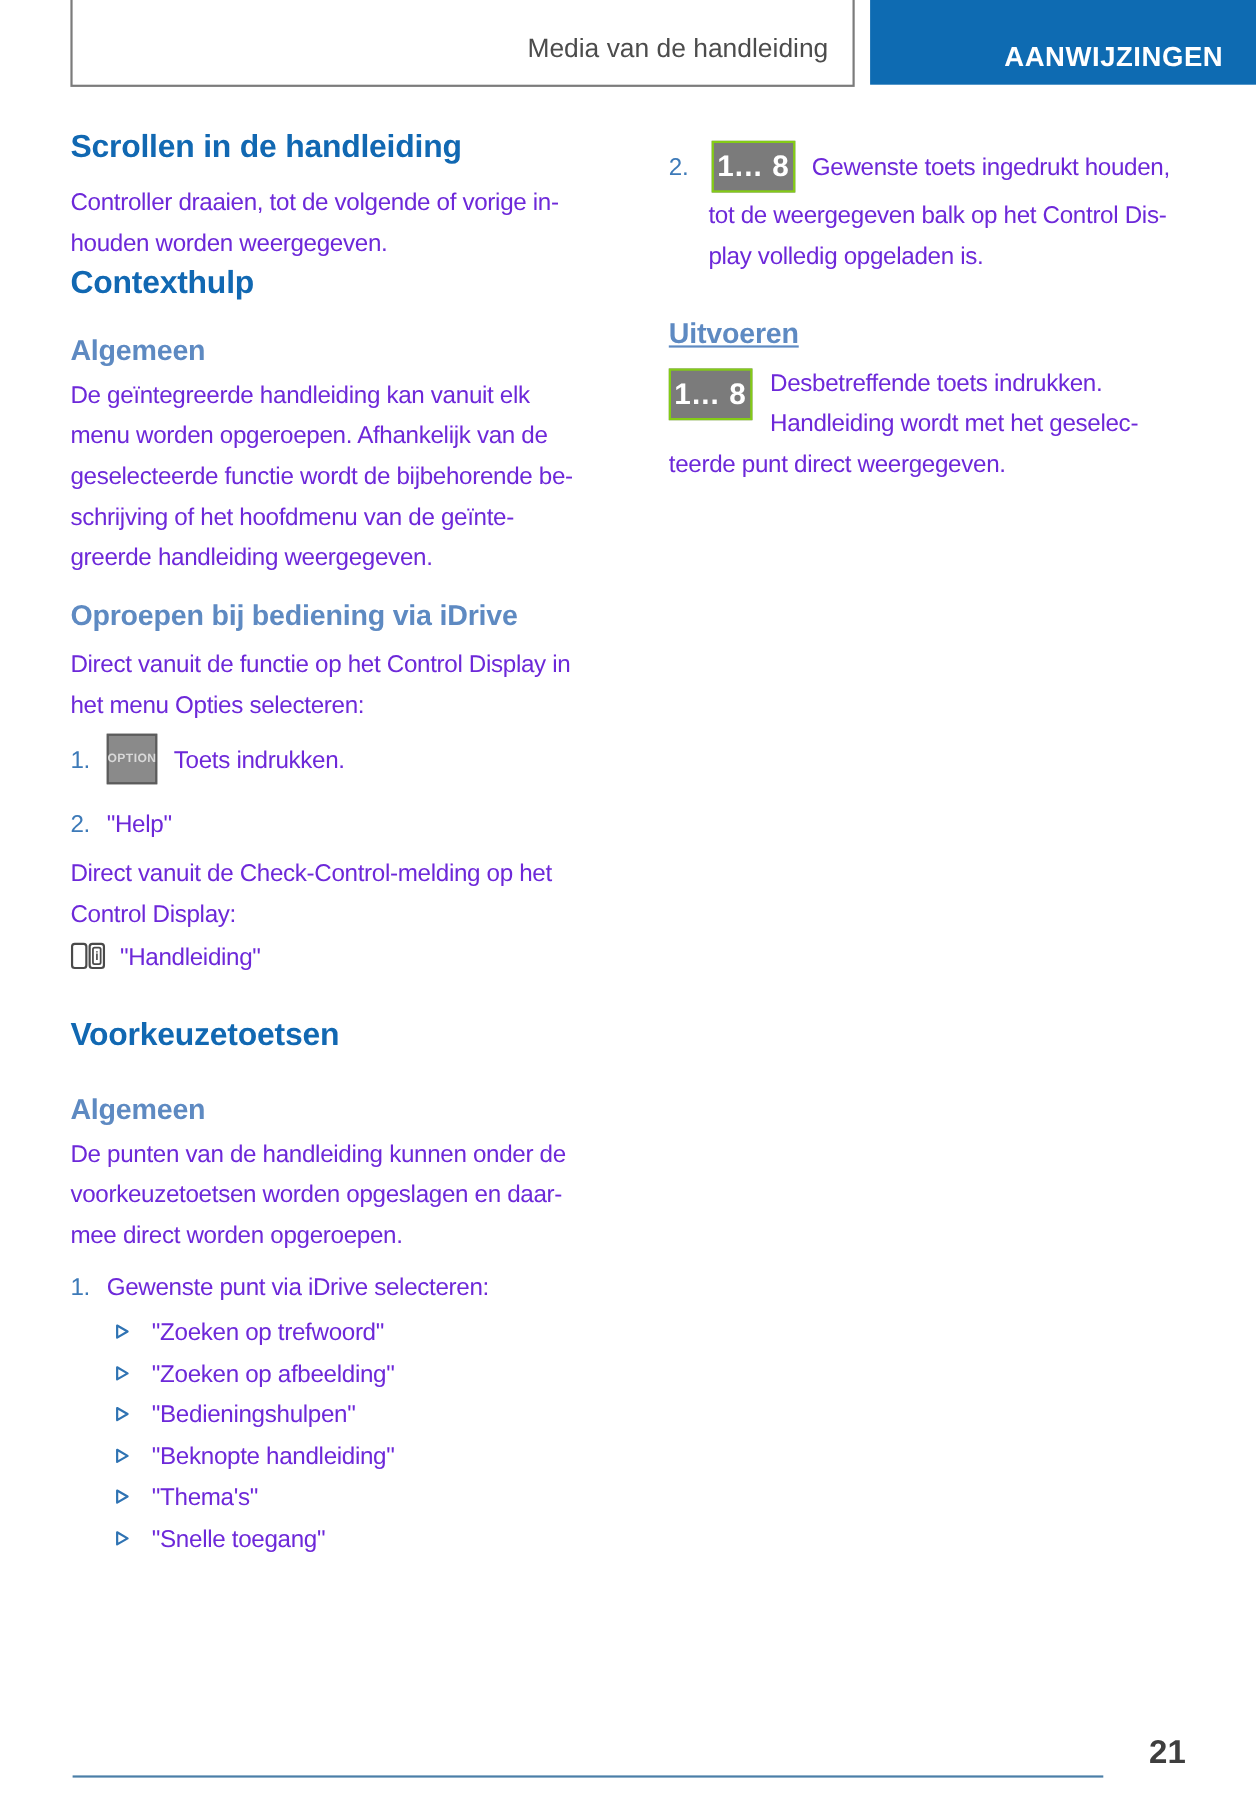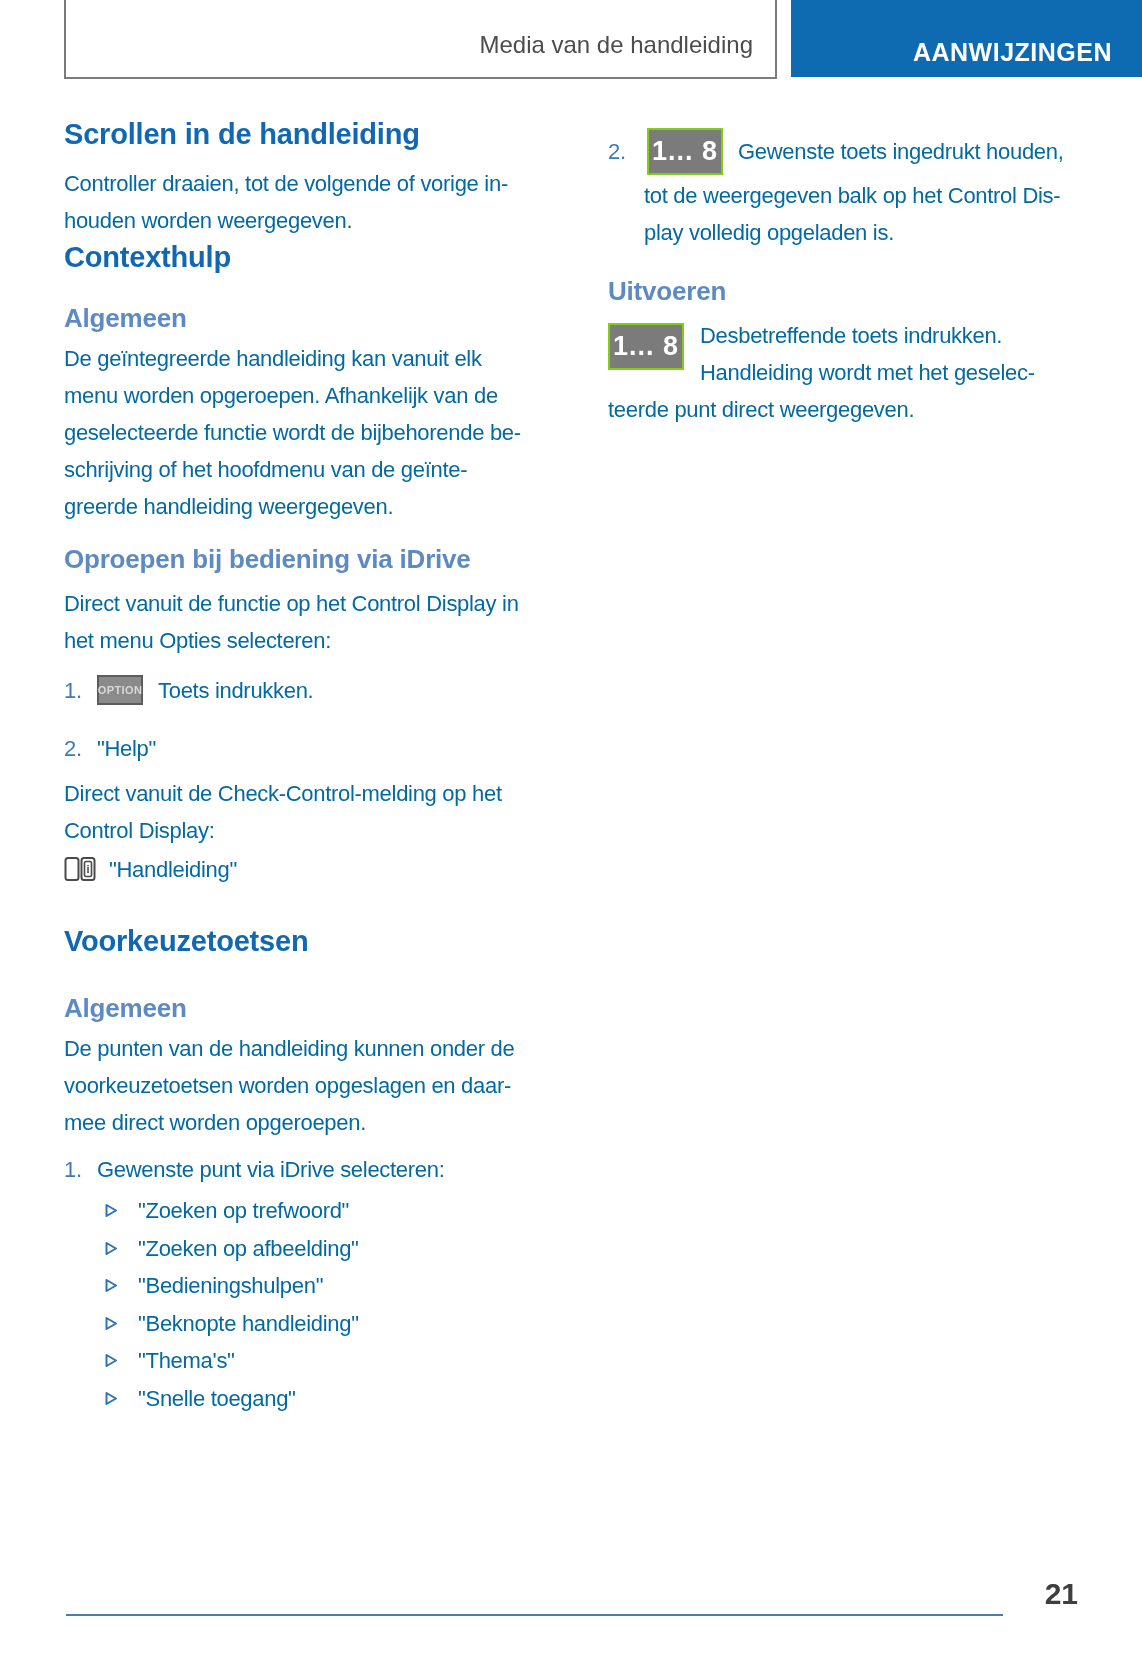--- a/index.html
+++ b/index.html
@@ -23,31 +23,31 @@
     padding:28px 30px 0 0; font-size:25px; font-weight:bold; letter-spacing:0.5px;
   }
 
   
   .col { position:absolute; top:112px; font-size:22px; line-height:37px; letter-spacing:-0.3px; }
   .col-left  { left:64px;  width:500px; }
   .col-right { left:608px; width:475px; }
 
   .h1 { font-size:29px; line-height:36px; font-weight:bold; color:#1168b2; letter-spacing:-0.2px; }
   .h2 { font-size:26px; line-height:33px; font-weight:bold; color:#5e8ac2; letter-spacing:-0.2px; }
-  .body { color:#0369a1; }
+  .body { color:#6d28d9; }
   .lines { white-space:pre; }
 
   .num { color:#3d7ab8; flex:none; width:33px; }
 
   .step { display:flex; align-items:flex-start; }
 
   
   .opt-row { display:flex; align-items:center; margin-top:6px; height:50px; }
   .option-btn {
-    flex:none; width:46px; height:30px; box-sizing:border-box; margin-right:15px;
+    flex:none; width:46px; height:46px; box-sizing:border-box; margin-right:15px;
     background:#8a8a8a; border:2px solid #5c5c5c;
     display:flex; align-items:center; justify-content:center;
     color:#d9d9d9; font-size:11px; font-weight:bold; letter-spacing:0.4px;
   }
 
   
   .key-btn {
     flex:none; width:76px; height:47px; box-sizing:border-box;
     background:#7b7b7b; border:2px solid #84cc16;
     display:flex; align-items:center; justify-content:center;
@@ -81,21 +81,21 @@
   .mt-help       { margin-top:15px; }
   .mt-check      { margin-top:20px; }
   .mt-p-check    { margin-top:8px;  }
   .mt-voorkeuze  { margin-top:37px; }
   .mt-alg2       { margin-top:33px; }
   .mt-p-alg2     { margin-top:5px;  }
   .mt-opslaan    { margin-top:14px; }
   .mt-step1      { margin-top:10px; }
   .mt-bullets    { margin-top:4px;  }
   .mt-rest       { margin-top:2px;  }
-  .mt-uitvoeren  { margin-top:24px; }
+  .mt-uitvoeren  { margin-top:36px;text-decoration:underline; }
 
   
   .footer-line { position:absolute; left:66px; top:1614px; width:937px; height:2px; background:#4a7ea7; }
   .page-num { position:absolute; right:64px; top:1577px; font-size:30px; font-weight:bold; color:#3e3e3e; }
 </style>
 </head>
 <body>
 
 <div class="page">
 

